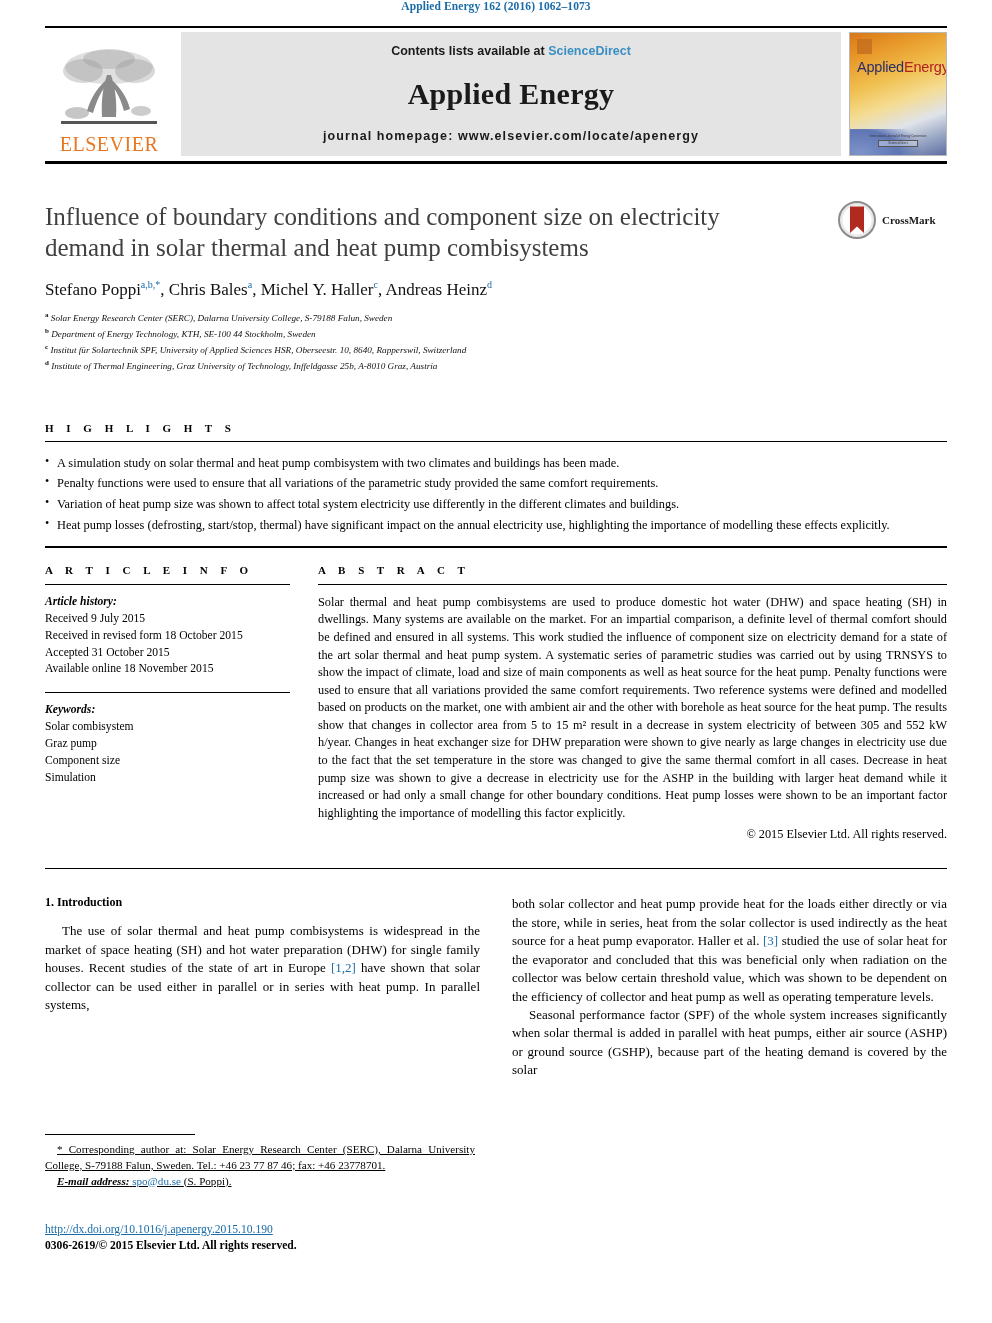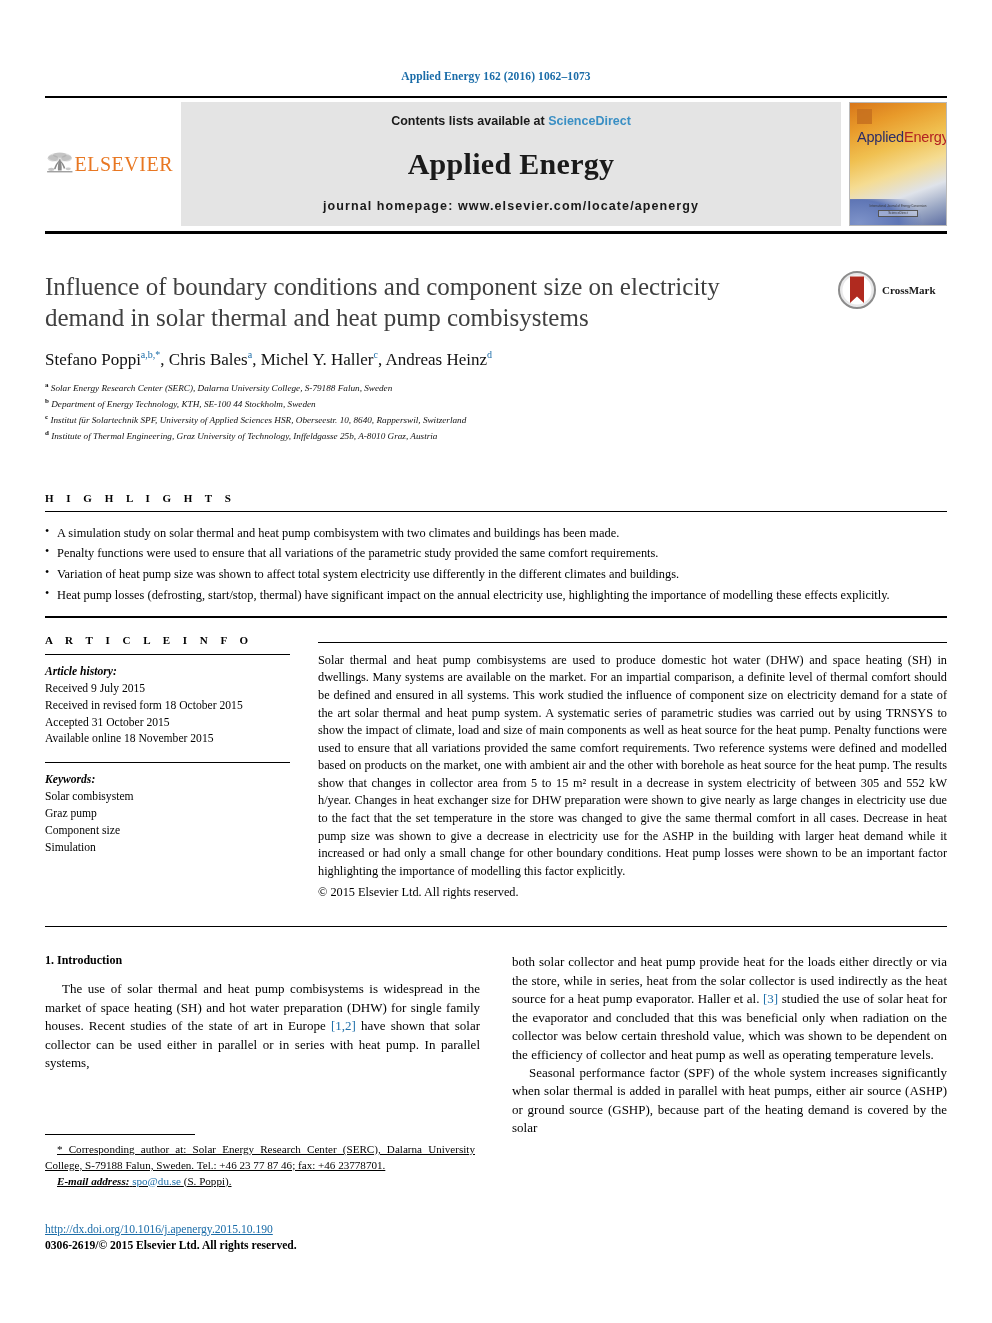--- a/index.html
+++ b/index.html
@@ -23,41 +23,40 @@
     box-sizing: border-box;
   }
 
   
   .running-head {
     text-align: center;
     color: #1a6ca8;
     font-weight: bold;
     font-size: 11.5px;
     letter-spacing: 0.1px;
-    padding-top: 70px;
   }
 
   
   .masthead-wrap {
     margin: 14px 45px 0 45px;
     border-top: 2.5px solid #000;
     border-bottom: 3px solid #000;
     padding: 0;
   }
   .masthead {
     display: flex;
     align-items: stretch;
     height: 124px;
     padding: 4px 0 5px 0;
   }
   .elsevier-logo {
     width: 128px;
     flex: 0 0 128px;
     display: flex;
-    flex-direction: row;
+    flex-direction: column;
     align-items: center;
     justify-content: flex-end;
     padding-bottom: 2px;
   }
   .tree-svg { display:block; }
   .elsevier-word {
     font-family: "Liberation Serif", serif;
     color: #E87722;
     font-size: 20px;
     letter-spacing: 0.5px;
@@ -270,20 +269,21 @@
   }
 
   .abstract-body {
     font-family: "Liberation Serif", serif;
     font-size: 12.3px;
     line-height: 1.43;
     text-align: justify;
     margin-top: 9px;
   }
   .abstract-copyright {
+    text-align: right;
     margin-top: 5px;
     font-size: 12.3px;
   }
 
   .post-abstract-rule {
     margin: 26px 45px 0 45px;
     border-top: 1.3px solid #000;
   }
 
   
@@ -459,20 +459,21 @@
       <div class="info-body" style="margin-top:0">
         <span class="label">Keywords:</span>
         <div>Solar combisystem</div>
         <div>Graz pump</div>
         <div>Component size</div>
         <div>Simulation</div>
       </div>
     </div>
 
     <div class="col-abstract">
+      <div class="sec-head">A B S T R A C T</div>
       <div class="rule-thin"></div>
       <div class="abstract-body">Solar thermal and heat pump combisystems are used to produce domestic hot water (DHW) and space heating (SH) in dwellings. Many systems are available on the market. For an impartial comparison, a definite level of thermal comfort should be defined and ensured in all systems. This work studied the influence of component size on electricity demand for a state of the art solar thermal and heat pump system. A systematic series of parametric studies was carried out by using TRNSYS to show the impact of climate, load and size of main components as well as heat source for the heat pump. Penalty functions were used to ensure that all variations provided the same comfort requirements. Two reference systems were defined and modelled based on products on the market, one with ambient air and the other with borehole as heat source for the heat pump. The results show that changes in collector area from 5 to 15 m² result in a decrease in system electricity of between 305 and 552 kW h/year. Changes in heat exchanger size for DHW preparation were shown to give nearly as large changes in electricity use due to the fact that the set temperature in the store was changed to give the same thermal comfort in all cases. Decrease in heat pump size was shown to give a decrease in electricity use for the ASHP in the building with larger heat demand while it increased or had only a small change for other boundary conditions. Heat pump losses were shown to be an important factor highlighting the importance of modelling this factor explicitly.</div>
       <div class="abstract-copyright">© 2015 Elsevier Ltd. All rights reserved.</div>
     </div>
 
   </div>
 
   <div class="post-abstract-rule"></div>
 
   <div class="body-cols">

